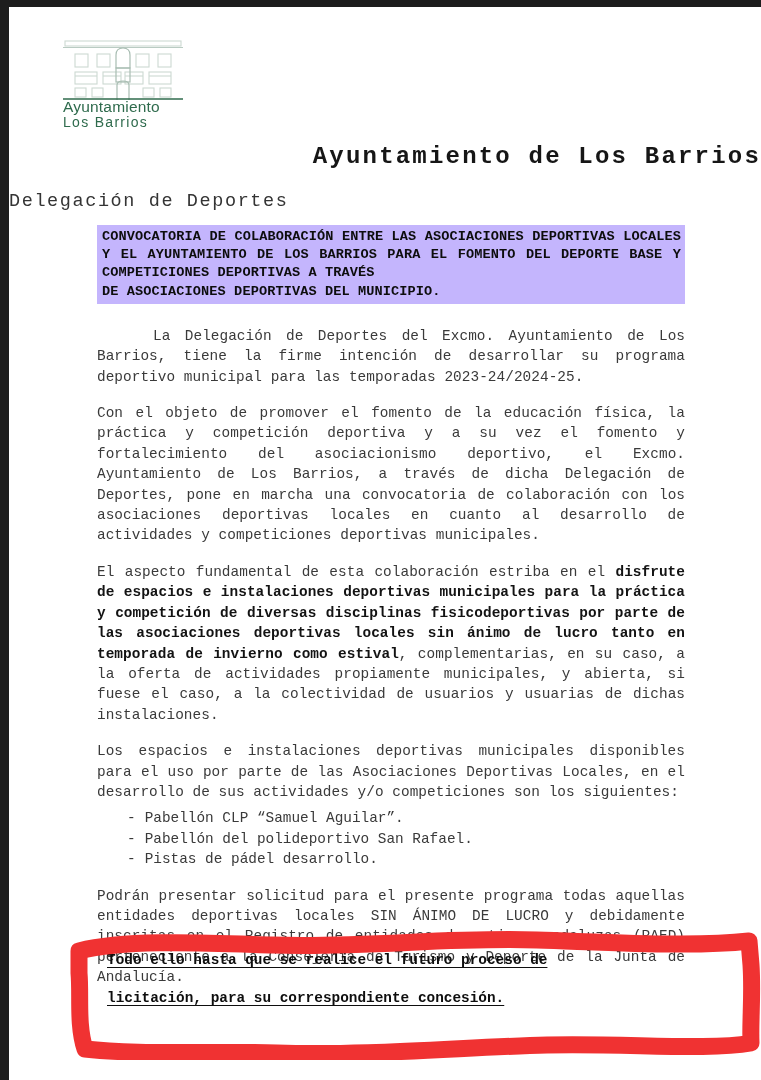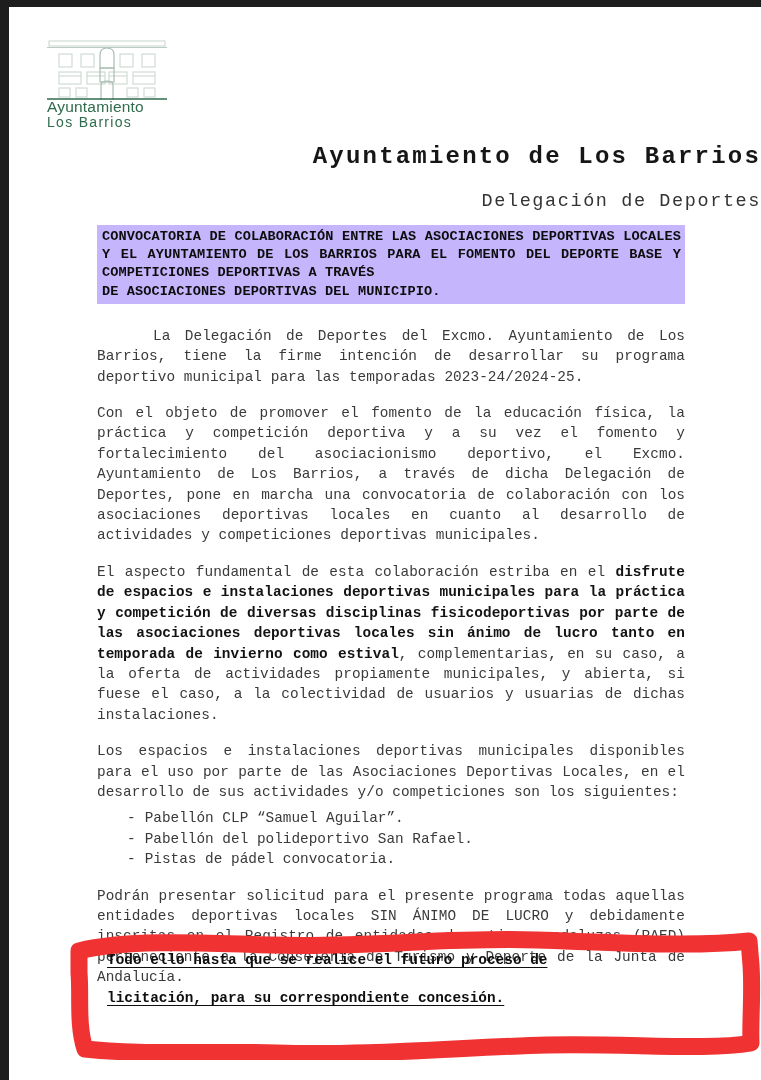--- a/index.html
+++ b/index.html
@@ -21,21 +21,21 @@
     top: 7px;
     width: 752px;
     height: 1073px;
     background: #ffffff;
     overflow: hidden;
   }
 
   
   #logo {
     position: absolute;
-    left: 36px;
+    left: 52px;
     top: 31px;
     width: 124px;
     height: 93px;
     text-align: center;
   }
   .logo-building {
     position: absolute;
     left: 0;
     top: 0;
     width: 124px;
@@ -72,21 +72,21 @@
     font-weight: 700;
     letter-spacing: 2.2px;
     color: #161616;
     white-space: nowrap;
   }
   #doc-subtitle {
     position: absolute;
     left: 0;
     top: 184px;
     width: 752px;
-    text-align: right;
+    text-align: left;
     font-size: 18.5px;
     font-weight: 400;
     letter-spacing: 1.6px;
     color: #343434;
     white-space: nowrap;
   }
 
   
   #body-col {
     position: absolute;
@@ -219,21 +219,21 @@
 
     <p class="para">Con el objeto de promover el fomento de la educación física, la práctica y competición deportiva y a su vez el fomento y fortalecimiento del asociacionismo deportivo, el Excmo. Ayuntamiento de Los Barrios, a través de dicha Delegación de Deportes, pone en marcha una convocatoria de colaboración con los asociaciones deportivas locales en cuanto al desarrollo de actividades y competiciones deportivas municipales.</p>
 
     <p class="para"><span>El aspecto fundamental de esta colaboración estriba en el </span><strong class="b">disfrute de espacios e instalaciones deportivas municipales para la práctica y competición de diversas disciplinas fisicodeportivas por parte de las asociaciones deportivas locales sin ánimo de lucro tanto en temporada de invierno como estival</strong><span>, complementarias, en su caso, a la oferta de actividades propiamente municipales, y abierta, si fuese el caso, a la colectividad de usuarios y usuarias de dichas instalaciones.</span></p>
 
     <p class="para" style="margin-bottom:6px">Los espacios e instalaciones deportivas municipales disponibles para el uso por parte de las Asociaciones Deportivas Locales, en el desarrollo de sus actividades y/o competiciones son los siguientes:</p>
 
     <ul class="venues">
       <li><span class="dash">-</span><span>Pabellón CLP “Samuel Aguilar”.</span></li>
       <li><span class="dash">-</span><span>Pabellón del polideportivo San Rafael.</span></li>
-      <li><span class="dash">-</span><span>Pistas de pádel convocatoria.</span></li>
+      <li><span class="dash">-</span><span>Pistas de pádel desarrollo.</span></li>
     </ul>
 
     <p class="para" style="margin-top:16px">Podrán presentar solicitud para el presente programa todas aquellas entidades deportivas locales SIN ÁNIMO DE LUCRO y debidamente inscritas en el Registro de entidades deportivas andaluzas (RAED) perteneciente a la Consejería de Turismo y Deporte de la Junta de Andalucía.</p>
   </div>
 
   <div id="final-para">
     <span>Todo ello hasta que se realice el futuro proceso de</span>
     <span class="l2">licitación, para su correspondiente concesión.</span>
   </div>
 

